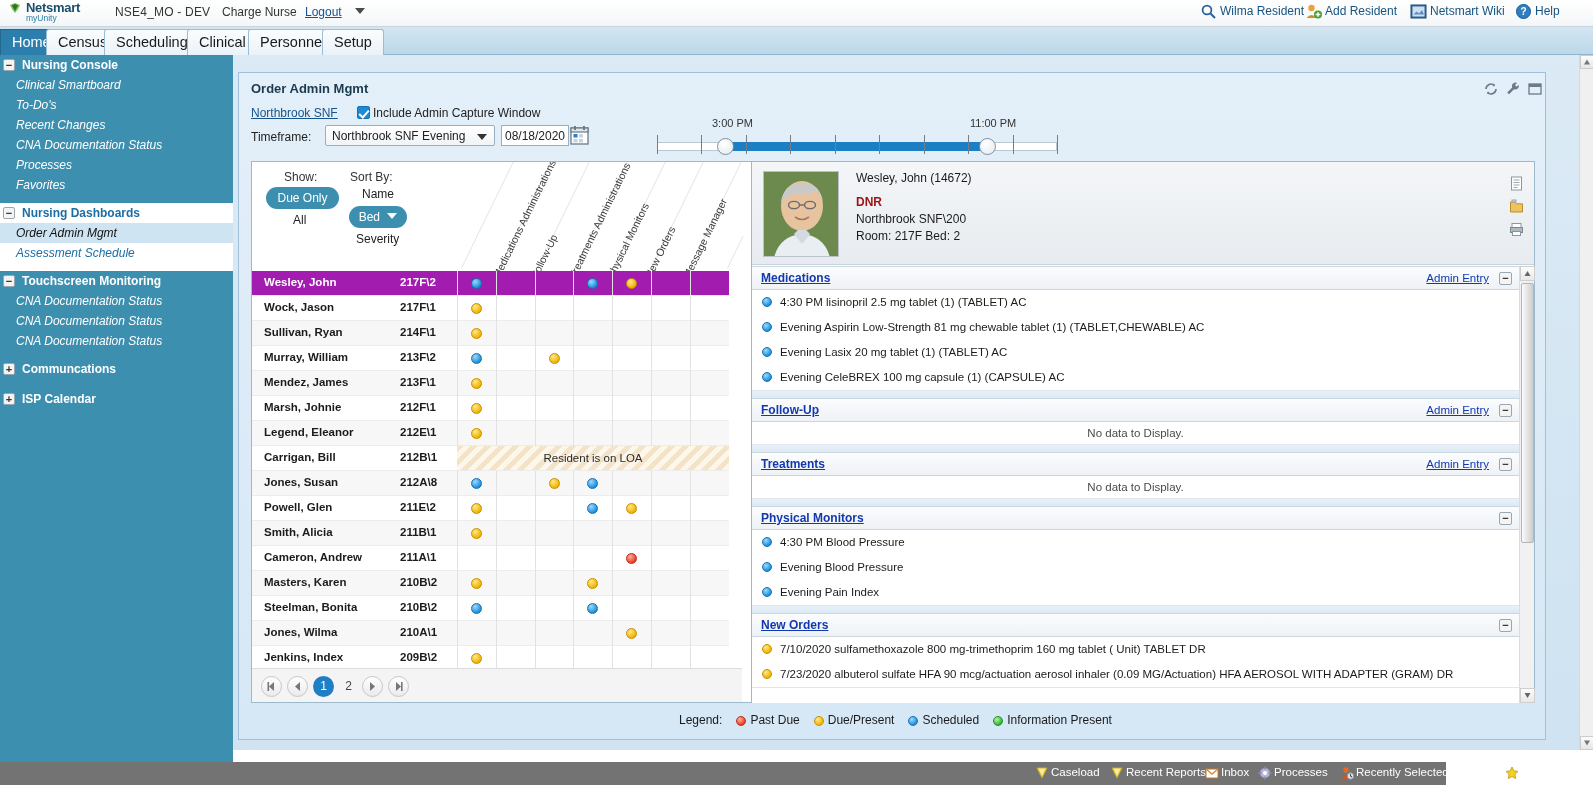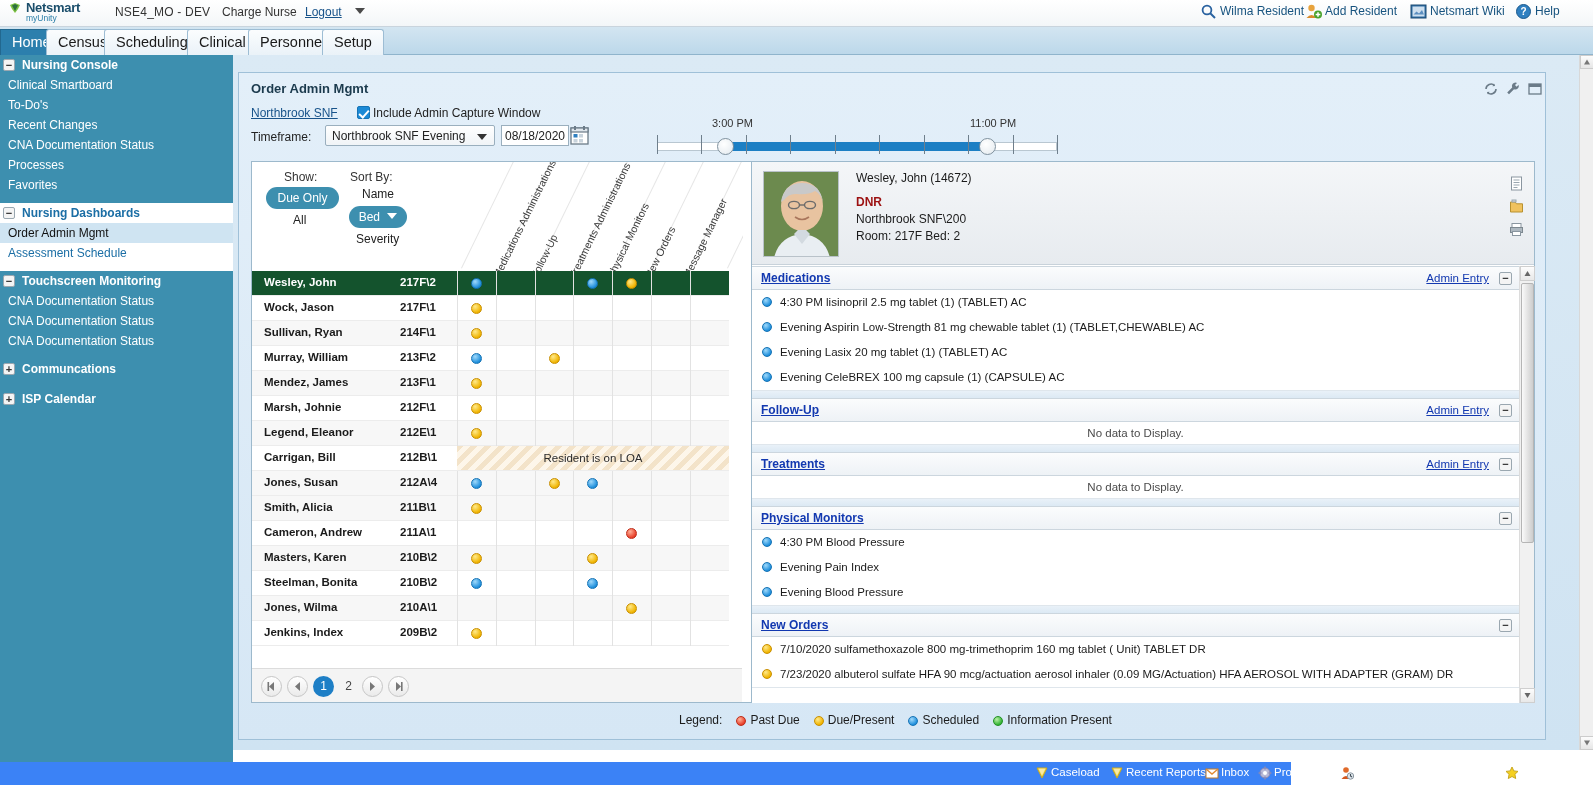--- a/index.html
+++ b/index.html
@@ -62,22 +62,22 @@
     font-size: 12px; font-weight: bold; padding-left: 22px;
   }
   .side-group-hdr.teal { background: #3d8faf; color: #ffffff; }
   .side-group-hdr.white { background: #ffffff; color: #1b6ea5; }
   .exp-box {
     position: absolute; left: 3px; top: 4px; width: 12px; height: 12px;
     background: #f4f4f4; border: 1px solid #9aa7b0; border-radius: 2px;
     font-size: 11px; font-weight: bold; color: #333; line-height: 10px; text-align: center;
   }
   .side-item {
-    height: 20px; line-height: 20px; padding-left: 8px;
-    font-size: 12px; cursor: pointer;
+    height: 20px; line-height: 20px; padding-left: 16px;
+    font-size: 12px; cursor: pointer; font-style: italic;
   }
   .side-item.teal { background: #3d8faf; color: #ffffff; }
   .side-item.white { background: #ffffff; color: #1b6ea5; }
   .side-item.sel { background: #cfe4f2; color: #111111; }
   .side-fill-teal { background: #3d8faf; }
   .side-spacer-white { background: #ffffff; }
 
   
   #content-bg {
     position: absolute; left: 233px; top: 55px; width: 1360px; height: 695px;
@@ -156,21 +156,21 @@
     transform-origin: 0 100%; transform: rotate(-64deg);
   }
 
   
   #rows-clip { position: absolute; left: 0; top: 109px; width: 477px; height: 398px; overflow: hidden; }
   .row {
     position: relative; height: 25px; border-bottom: 1px solid #ececec;
   }
   .row.even { background: #ffffff; }
   .row.odd { background: #f7f7f7; }
-  .row.sel { background: #14532d; }
+  .row.sel { background: #a21caf; }
   .r-name { position: absolute; left: 12px; top: 5px; font-size: 11.5px; color: #1b1b1b; font-weight: bold;}
   .row.sel .r-name { color: #ffffff; }
   .r-bed { position: absolute; left: 148px; top: 5px; font-size: 11.5px; color: #1b1b1b; font-weight: bold;}
   .row.sel .r-bed { color: #ffffff; }
   .cellgrid { position: absolute; left: 205px; top: 0; width: 272px; height: 25px; }
   .cellgrid .cl { position: absolute; top: 0; width: 1px; height: 25px; background: #e2e2e2; }
   .dot {
     position: absolute; top: 7px; width: 11px; height: 11px; border-radius: 50%;
     cursor: pointer;
   }
@@ -251,22 +251,22 @@
   #det-sb { position: absolute; right: 0; top: 104px; width: 15px; height: 437px; background: #f1f1f1; border-left: 1px solid #dcdcdc;}
   #det-sb-thumb { position: absolute; left: 1px; top: 17px; width: 13px; height: 260px; background: linear-gradient(90deg,#fafafa,#cdcdcd); border: 1px solid #b5b5b5; border-radius: 2px; cursor: pointer;}
 
   
   #legend { position: absolute; left: 440px; top: 640px; font-size: 12px; color: #1b1b1b; white-space: nowrap; }
   .lg-item { position: relative; display: inline-block; margin-left: 14px; padding-left: 14px; }
   .lg-item .ld { position: absolute; left: 0; top: 3px; width: 10px; height: 10px; border-radius: 50%; }
 
   
   #footer {
-    position: absolute; left: 0; bottom: 0; width: 1291px; height: 23px;
-    background: #3b82f6;
+    position: absolute; left: 0; bottom: 0; width: 1446px; height: 23px;
+    background: #737373;
   }
   .f-item { position: absolute; top: 4px; font-size: 11.5px; color: #ffffff; cursor: pointer; white-space: nowrap;}
   .f-item .flbl { margin-left: 16px; }
   .f-ico { position: absolute; left: 0; top: 0px; width: 14px; height: 14px; }
 
   
   #page-sb { position: absolute; right: 0; top: 55px; width: 14px; height: 695px; background: #f0f0f0; border-left: 1px solid #d8d8d8;}
   #page-sb-up, #page-sb-dn { position:absolute; left:0; width: 14px; height: 14px; background: linear-gradient(#fcfcfc,#e6e6e6); border: 1px solid #cccccc; cursor:pointer;}
 </style>
 </head>
@@ -555,32 +555,48 @@
             <div class="dot yellow" style="left:14px;"></div>
           </div>
         </div>
         <div class="row even">
           <span class="r-name">Carrigan, Bill</span>
           <span class="r-bed">212B\1</span>
           <div class="loa-band">Resident is on LOA</div>
         </div>
         <div class="row odd">
           <span class="r-name">Jones, Susan</span>
-          <span class="r-bed">212A\4</span>
+          <span class="r-bed">212A\8</span>
           <div class="cellgrid">
             <div class="cl" style="left:0px;"></div>
             <div class="cl" style="left:39px;"></div>
             <div class="cl" style="left:78px;"></div>
             <div class="cl" style="left:116px;"></div>
             <div class="cl" style="left:155px;"></div>
             <div class="cl" style="left:194px;"></div>
             <div class="cl" style="left:233px;"></div>
             <div class="dot blue" style="left:14px;"></div>
             <div class="dot yellow" style="left:92px;"></div>
             <div class="dot blue" style="left:130px;"></div>
+          </div>
+        </div>
+        <div class="row even">
+          <span class="r-name">Powell, Glen</span>
+          <span class="r-bed">211E\2</span>
+          <div class="cellgrid">
+            <div class="cl" style="left:0px;"></div>
+            <div class="cl" style="left:39px;"></div>
+            <div class="cl" style="left:78px;"></div>
+            <div class="cl" style="left:116px;"></div>
+            <div class="cl" style="left:155px;"></div>
+            <div class="cl" style="left:194px;"></div>
+            <div class="cl" style="left:233px;"></div>
+            <div class="dot yellow" style="left:14px;"></div>
+            <div class="dot blue" style="left:130px;"></div>
+            <div class="dot yellow" style="left:169px;"></div>
           </div>
         </div>
         <div class="row odd">
           <span class="r-name">Smith, Alicia</span>
           <span class="r-bed">211B\1</span>
           <div class="cellgrid">
             <div class="cl" style="left:0px;"></div>
             <div class="cl" style="left:39px;"></div>
             <div class="cl" style="left:78px;"></div>
             <div class="cl" style="left:116px;"></div>
@@ -781,22 +797,22 @@
           </div>
         </div>
         <div class="sec-gap"></div>
         <div class="sec">
           <div class="sec-hdr">
             <span class="sec-title">Physical Monitors</span>
             <span class="sec-collapse">−</span>
           </div>
           <div class="sec-body">
             <div class="sec-row"><span class="rdot dot blue" style="position:absolute;"></span><span>4:30 PM Blood Pressure</span></div>
+            <div class="sec-row"><span class="rdot dot blue" style="position:absolute;"></span><span>Evening Blood Pressure</span></div>
             <div class="sec-row"><span class="rdot dot blue" style="position:absolute;"></span><span>Evening Pain Index</span></div>
-            <div class="sec-row"><span class="rdot dot blue" style="position:absolute;"></span><span>Evening Blood Pressure</span></div>
           </div>
         </div>
         <div class="sec-gap"></div>
         <div class="sec">
           <div class="sec-hdr">
             <span class="sec-title">New Orders</span>
             <span class="sec-collapse">−</span>
           </div>
           <div class="sec-body">
             <div class="sec-row"><span class="rdot dot yellow" style="position:absolute;"></span><span>7/10/2020 sulfamethoxazole 800 mg-trimethoprim 160 mg tablet ( Unit) TABLET DR</span></div>

